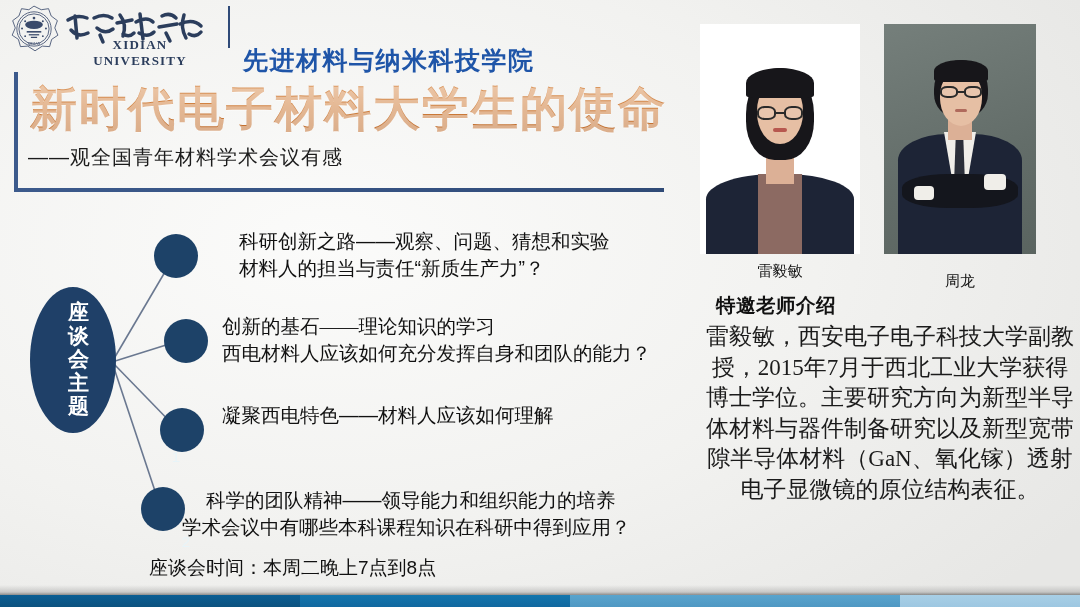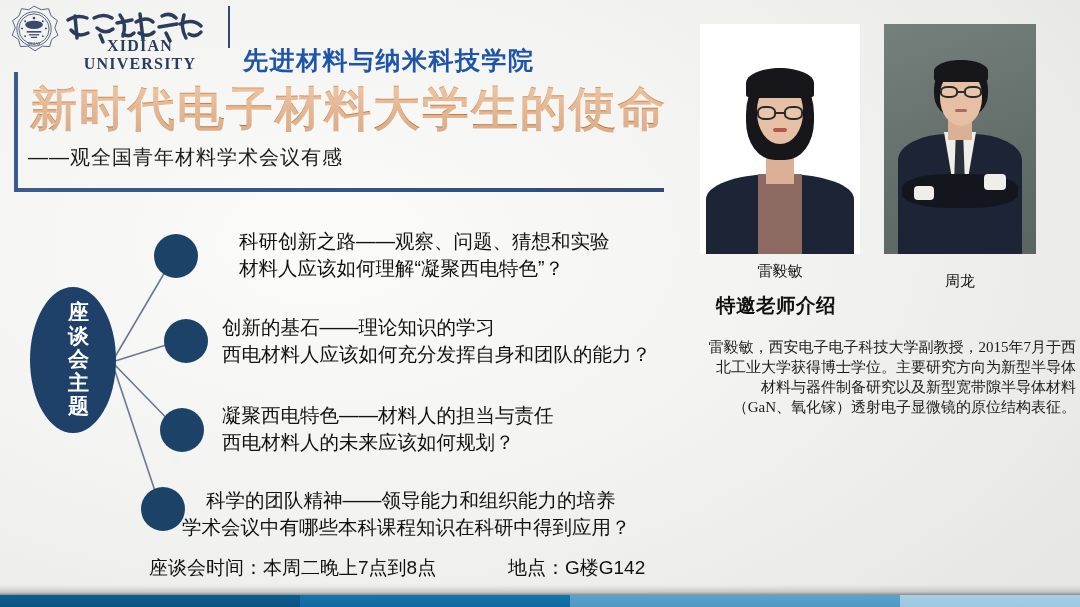--- a/index.html
+++ b/index.html
@@ -35,21 +35,21 @@
   .header { position:absolute; left:0; top:0; width:690px; height:58px; }
   .seal {
     position:absolute; left:8px; top:4px; width:52px; height:52px;
   }
   .logo-script {
     position:absolute; left:64px; top:5px; width:150px; height:50px;
   }
   .logo-sub {
     position:absolute; left:64px; top:37px; width:152px;
     font-family:"Liberation Serif", serif;
-    font-size:16px; letter-spacing:1.2px; color:#2b3d5c;
+    font-size:13px; letter-spacing:1.2px; color:#2b3d5c;
     text-align:center; font-weight:700;
   }
   .hdr-divider {
     position:absolute; left:228px; top:6px; width:2px; height:42px;
     background:#2f4a78;
   }
   .hdr-title {
     position:absolute; left:243px; top:10px;
     font-size:25px; font-weight:700; color:#1f55a8;
     letter-spacing:1.5px; white-space:nowrap;margin-top:34px;
@@ -125,23 +125,22 @@
   .cap-a { left:10px; top:262px; width:160px;text-align:center; }
   .cap-b { left:194px; top:272px; width:152px; }
 
   .intro-head {
     position:absolute; left:26px; top:292px;
     font-size:19.5px; font-weight:700; color:#111; letter-spacing:.5px;
   }
   .intro-body {
     position:absolute; left:14px; top:322px; width:372px;
     font-family:"Liberation Serif", serif;
-    font-size:15px; color:#1b1b1b; line-height:1.33;
-    text-align:right;
-    margin-top:16px;
+    font-size:23px; color:#1b1b1b; line-height:1.33;
+    text-align:center;
   }
   .intro-body p { margin:0; }
 
   
   .pa-bg { position:absolute; inset:0; background:#fff; }
   .pb-bg { position:absolute; inset:0; background:linear-gradient(160deg,#757f7b,#636d69 60%,#5a6460); }
 
   .hair { position:absolute; border-radius:50% 50% 42% 42%; background:#17161a; }
   .face { position:absolute; border-radius:46% 46% 50% 50%; background:#e6bfa4; }
   .neck { position:absolute; background:#dcb096; }
@@ -229,41 +228,39 @@
   <div class="oval-label">
     <span>座</span><br>
     <span>谈</span><br>
     <span>会</span><br>
     <span>主</span><br>
     <span>题</span>
   </div>
 
   <div class="item" style="left:214px; top:228px;margin-left:25px;">
     <span class="l2">科研创新之路——观察、问题、猜想和实验</span>
-    <span class="l2">材料人应该如何理解“凝聚西电特色”？</span>
-  </div>
-
-  <div class="item" style="left:222px; top:314px;">
+    <span class="l2">材料人的担当与责任“新质生产力”？</span>
+  </div>
+
+  <div class="item" style="left:222px; top:314px;font-family:Liberation Serif, serif;">
     <span class="l2">创新的基石——理论知识的学习</span>
     <span class="l2">西电材料人应该如何充分发挥自身和团队的能力？</span>
   </div>
 
   <div class="item" style="left:222px; top:402px;">
-    <span class="l2">凝聚西电特色——材料人的担当与责任</span>
-    <span class="l2">西电材料人的未来应该如何规划？</span>
+    <span class="l2">凝聚西电特色——材料人应该如何理解</span>
   </div>
 
   <div class="item" style="left:206px; top:487px;">
     <span class="l2">科学的团队精神——领导能力和组织能力的培养</span>
     <span class="l2" style="margin-left:-24px;">学术会议中有哪些本科课程知识在科研中得到应用？</span>
   </div>
 
   <div class="footer-bar">
     <div class="footer-time">座谈会时间：本周二晚上7点到8点</div>
-    <div class="footer-place">地点：G楼G142</div>
   </div>
 
   <div class="right">
 
     <div class="photo photo-a">
       <div class="pa-bg"></div>
       <div class="body-jk" style="left:6px; top:150px; width:148px; height:90px;"></div>
       <div class="shirt" style="left:58px; top:150px; width:44px; height:80px;"></div>
       <div class="neck" style="left:66px; top:130px; width:28px; height:30px;"></div>
       <div class="hair" style="left:46px; top:44px; width:68px; height:92px;"></div>

